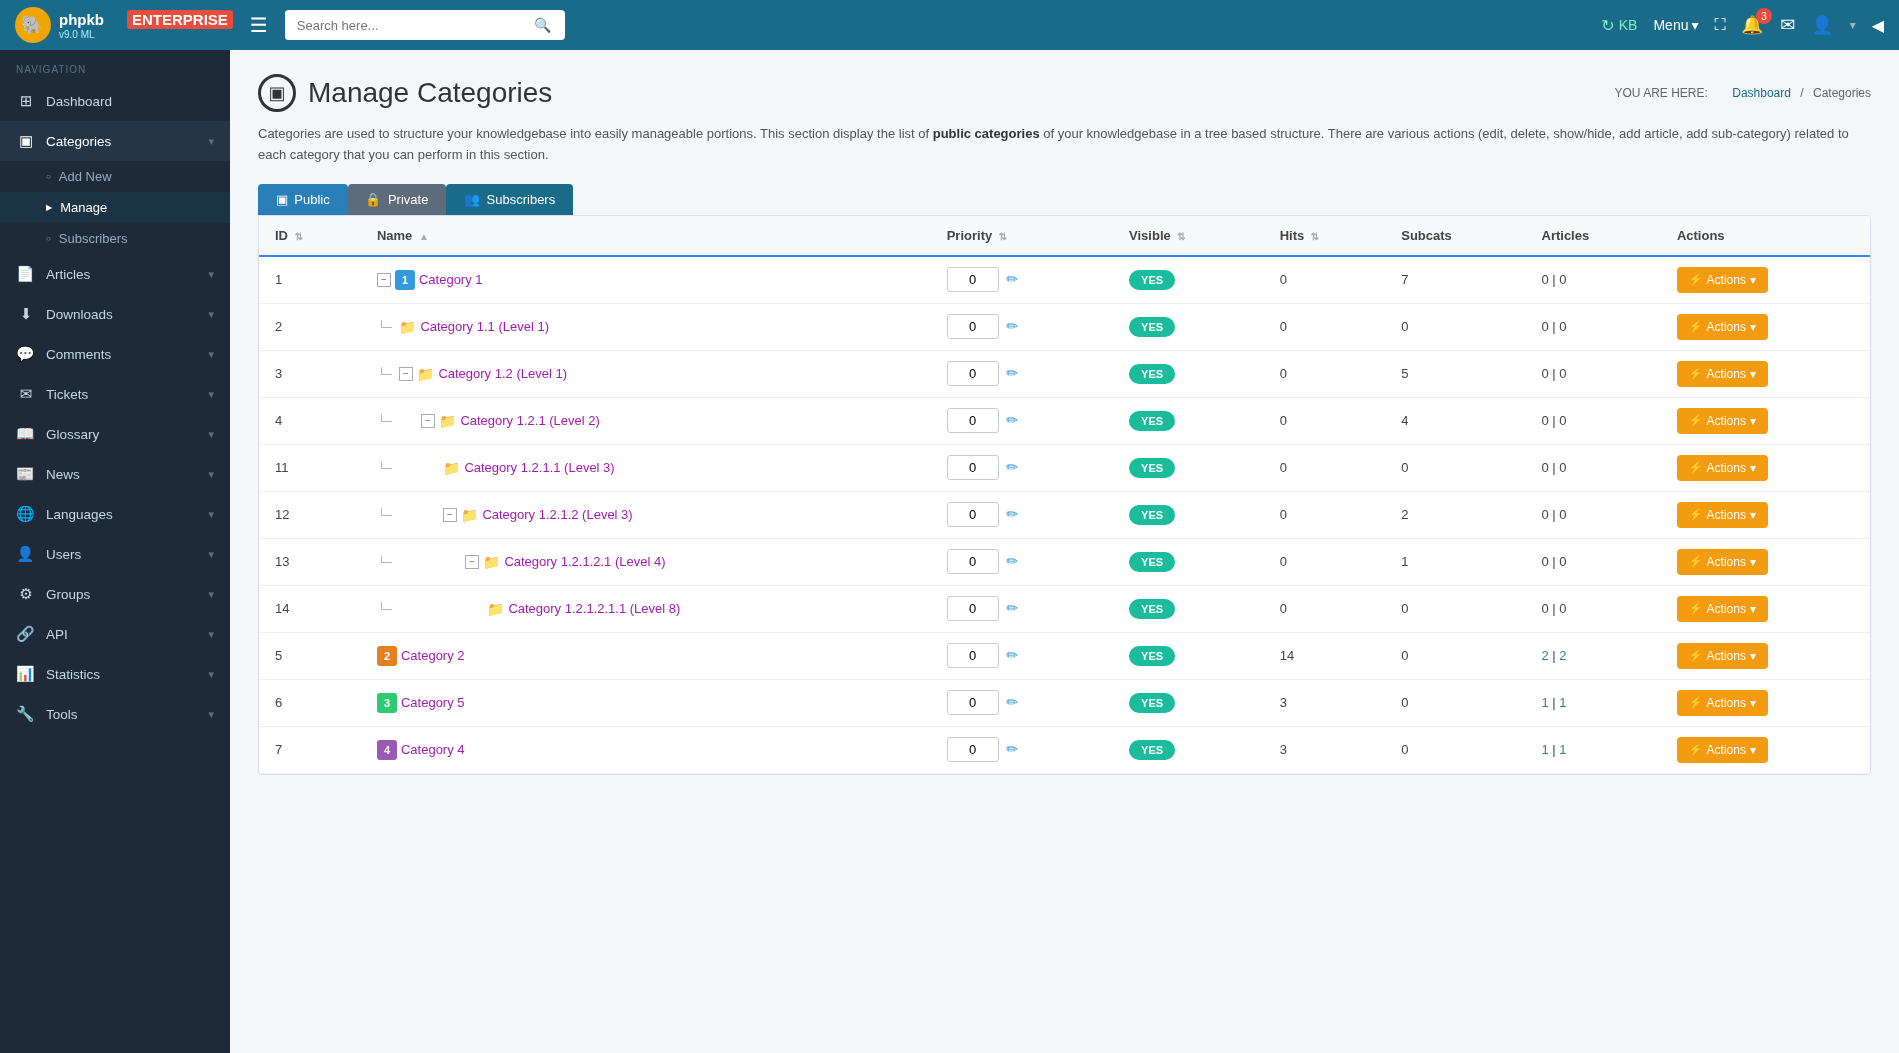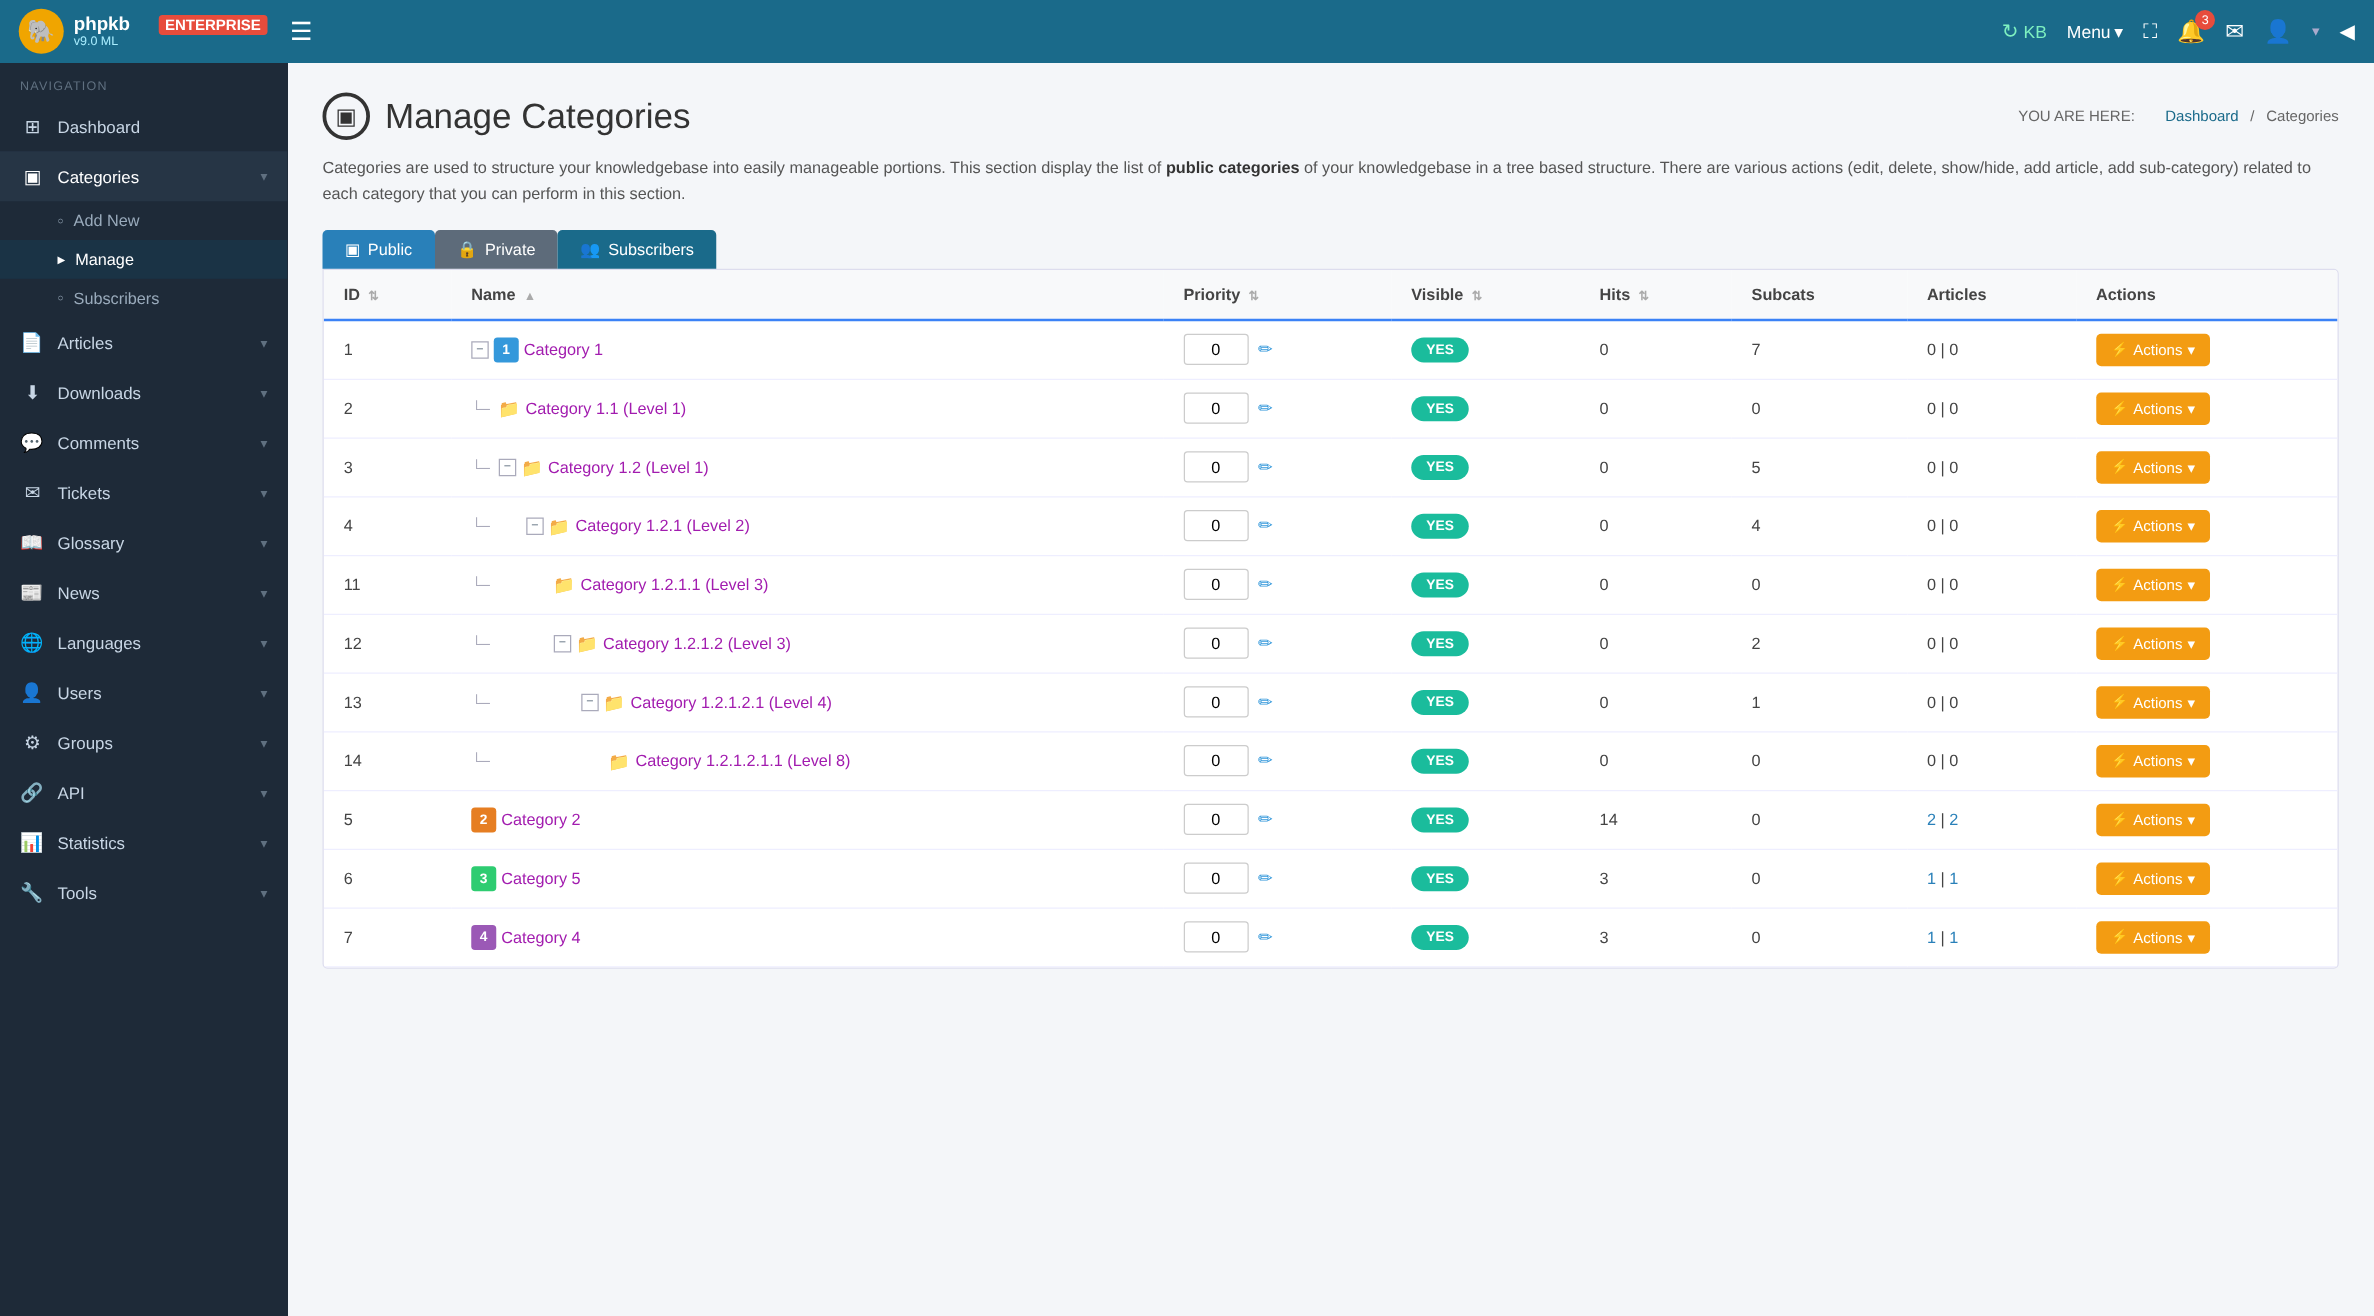--- a/index.html
+++ b/index.html
@@ -230,26 +230,30 @@
   </style>
 </head>
 <body>
 
 <div class="topbar">
   <div class="logo-area">
     <div class="logo-icon">🐘</div>
     <div>
       <div style="display:flex;align-items:center;gap:23px;">
         <span style="color:#fff;font-weight:bold;font-size:15px;">phpkb</span>
-        <span style="background:#e74c3c;color:#fff;font-size:12px;padding:1px 5px;border-radius:3px;font-weight:bold;">ENTERPRISE</span>
+        <span style="background:#e74c3c;color:#fff;font-size:15px;padding:1px 5px;border-radius:3px;font-weight:bold;">ENTERPRISE</span>
       </div>
       <div style="color:#aef;font-size:10px;">v9.0 ML</div>
     </div>
   </div>
   <button class="hamburger-btn">☰</button>
+  <div class="search-area">
+    <input type="text" placeholder="Search here..." style="">
+    <button>🔍</button>
+  </div>
   <div class="topbar-right">
     <button class="kb-btn">
       <span style="font-size:16px;">↻</span>
       <span>KB</span>
     </button>
     <button class="menu-btn">
       <span>Menu</span>
       <span>▾</span>
     </button>
     <span class="topbar-icon" style="font-size:16px;">⛶</span>

